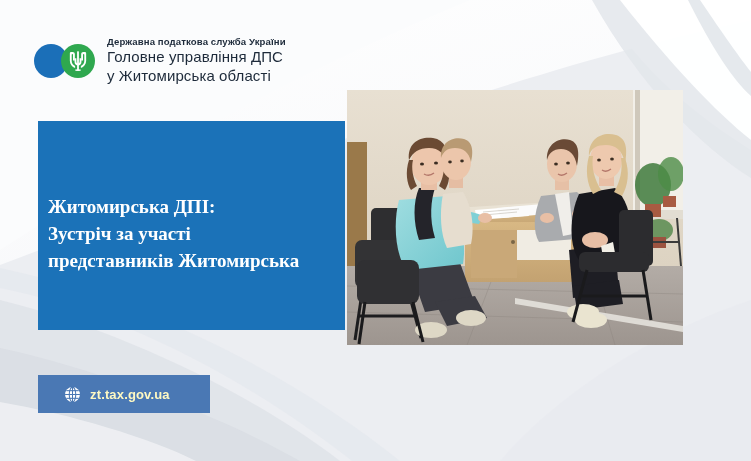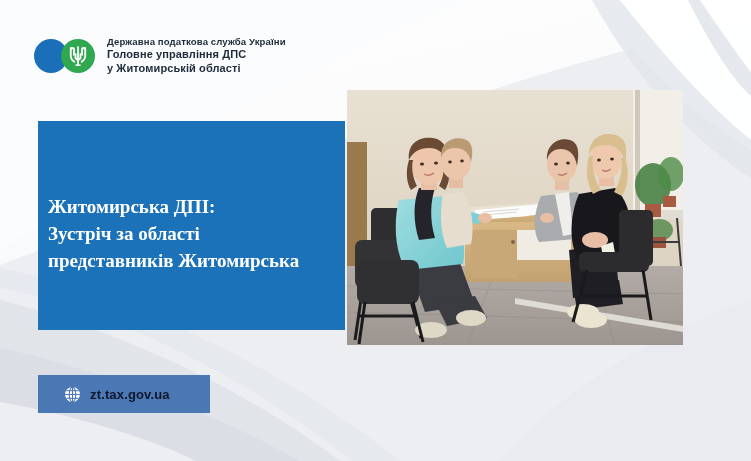--- a/index.html
+++ b/index.html
@@ -64,22 +64,22 @@
     color: #1d2a3a;
   }
   #logo-text .line1 {
     font-size: 9.6px;
     font-weight: bold;
     letter-spacing: .1px;
     white-space: nowrap;
   }
   #logo-text .line2,
   #logo-text .line3 {
-    font-size: 11px;
-    font-weight: bold;
+    font-size: 15px;
+    font-weight: normal;
     letter-spacing: .1px;
     white-space: nowrap;
   }
 
   
   #headline-panel {
     position: absolute;
     left: 38px;
     top: 121px;
     width: 307px;
@@ -121,21 +121,21 @@
     height: 38px;
     background: #4a78b4;
     display: flex;
     align-items: center;
     gap: 9px;
     padding-left: 26px;
     box-sizing: border-box;
   }
   #globe-icon { width: 17px; height: 17px; flex: 0 0 auto; display: block; }
   #site-url {
-    color: #0f172a;
+    color: #fef9c3;
     font-size: 13px;
     font-weight: bold;
     letter-spacing: .15px;
     white-space: nowrap;
   }
 </style>
 </head>
 <body>
 
 <div id="card">
@@ -179,28 +179,28 @@
           <path d="M10.1 8.0 c-0.75 0 -1.25 0.6 -1.25 1.45 v7.6 c0 3.4 2.2 5.9 5.25 7.0 l0 -2.1 c-2.05 -0.95 -3.4 -2.6 -3.4 -4.9 v-6.2 c0 -0.5 0.25 -0.8 0.65 -0.8 c0.4 0 0.65 0.3 0.65 0.8 v5.6 h1.85 v-6.2 c0 -1.5 -1.05 -2.25 -2.15 -2.25 z"></path>
           <path d="M23.9 8.0 c0.75 0 1.25 0.6 1.25 1.45 v7.6 c0 3.4 -2.2 5.9 -5.25 7.0 l0 -2.1 c2.05 -0.95 3.4 -2.6 3.4 -4.9 v-6.2 c0 -0.5 -0.25 -0.8 -0.65 -0.8 c-0.4 0 -0.65 0.3 -0.65 0.8 v5.6 h-1.85 v-6.2 c0 -1.5 1.05 -2.25 2.15 -2.25 z"></path>
           <path d="M13.55 14.3 h1.85 v3.3 c0 1.2 0.6 2.0 1.6 2.0 c1.0 0 1.6 -0.8 1.6 -2.0 v-3.3 h1.85 v3.6 c0 2.1 -1.4 3.6 -3.45 3.6 c-2.05 0 -3.45 -1.5 -3.45 -3.6 z"></path>
           <path d="M14.4 25.4 h5.2 v1.5 h-5.2 z"></path>
         </g>
       </svg>
     </div>
     <div id="logo-text">
       <div class="line1">Державна податкова служба України</div>
       <div class="line2">Головне управління ДПС</div>
-      <div class="line3">у Житомирській області</div>
+      <div class="line3">у Житомирська області</div>
     </div>
   </div>
 
   <div id="headline-panel">
     <div id="headline-text">
       <span class="hl-line">Житомирська ДПІ:</span>
-      <span class="hl-line">Зустріч за області</span>
+      <span class="hl-line">Зустріч за участі</span>
       <span class="hl-line">представників Житомирська</span>
     </div>
   </div>
 
   <div id="photo-frame">
     <svg id="photo-svg" viewBox="0 0 336 255" preserveAspectRatio="none" aria-hidden="true">
       <defs>
         <linearGradient id="wallG" x1="0" y1="0" x2="0" y2="1">
           <stop offset="0%" stop-color="#e8e0d2"></stop>
           <stop offset="100%" stop-color="#ddd3c2"></stop>

